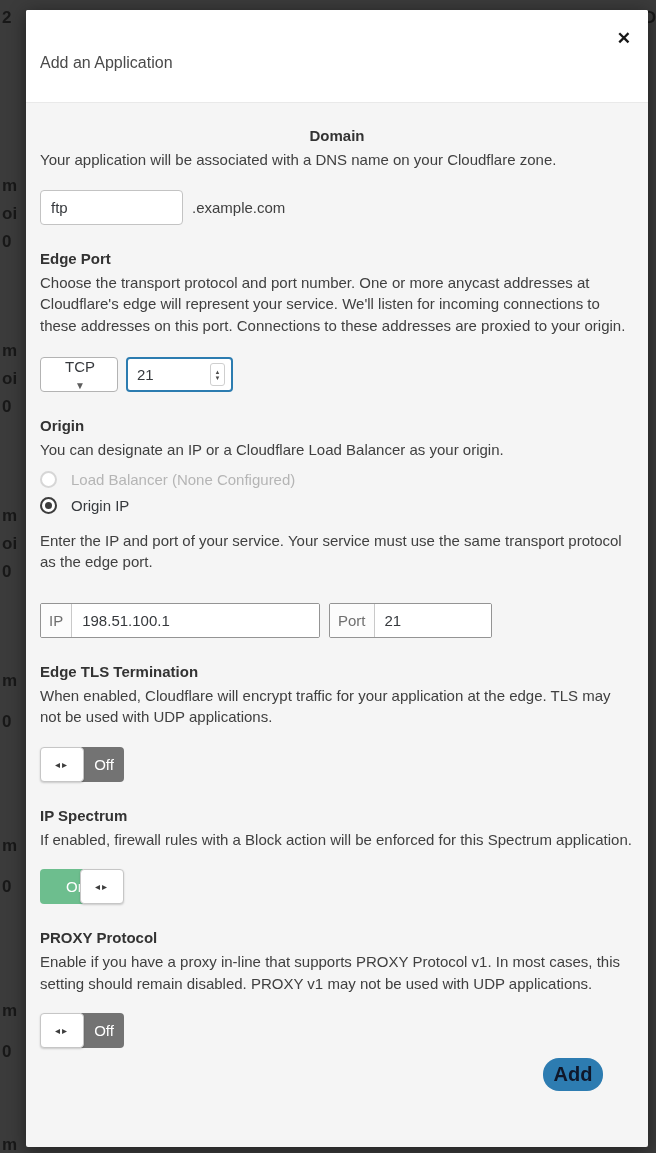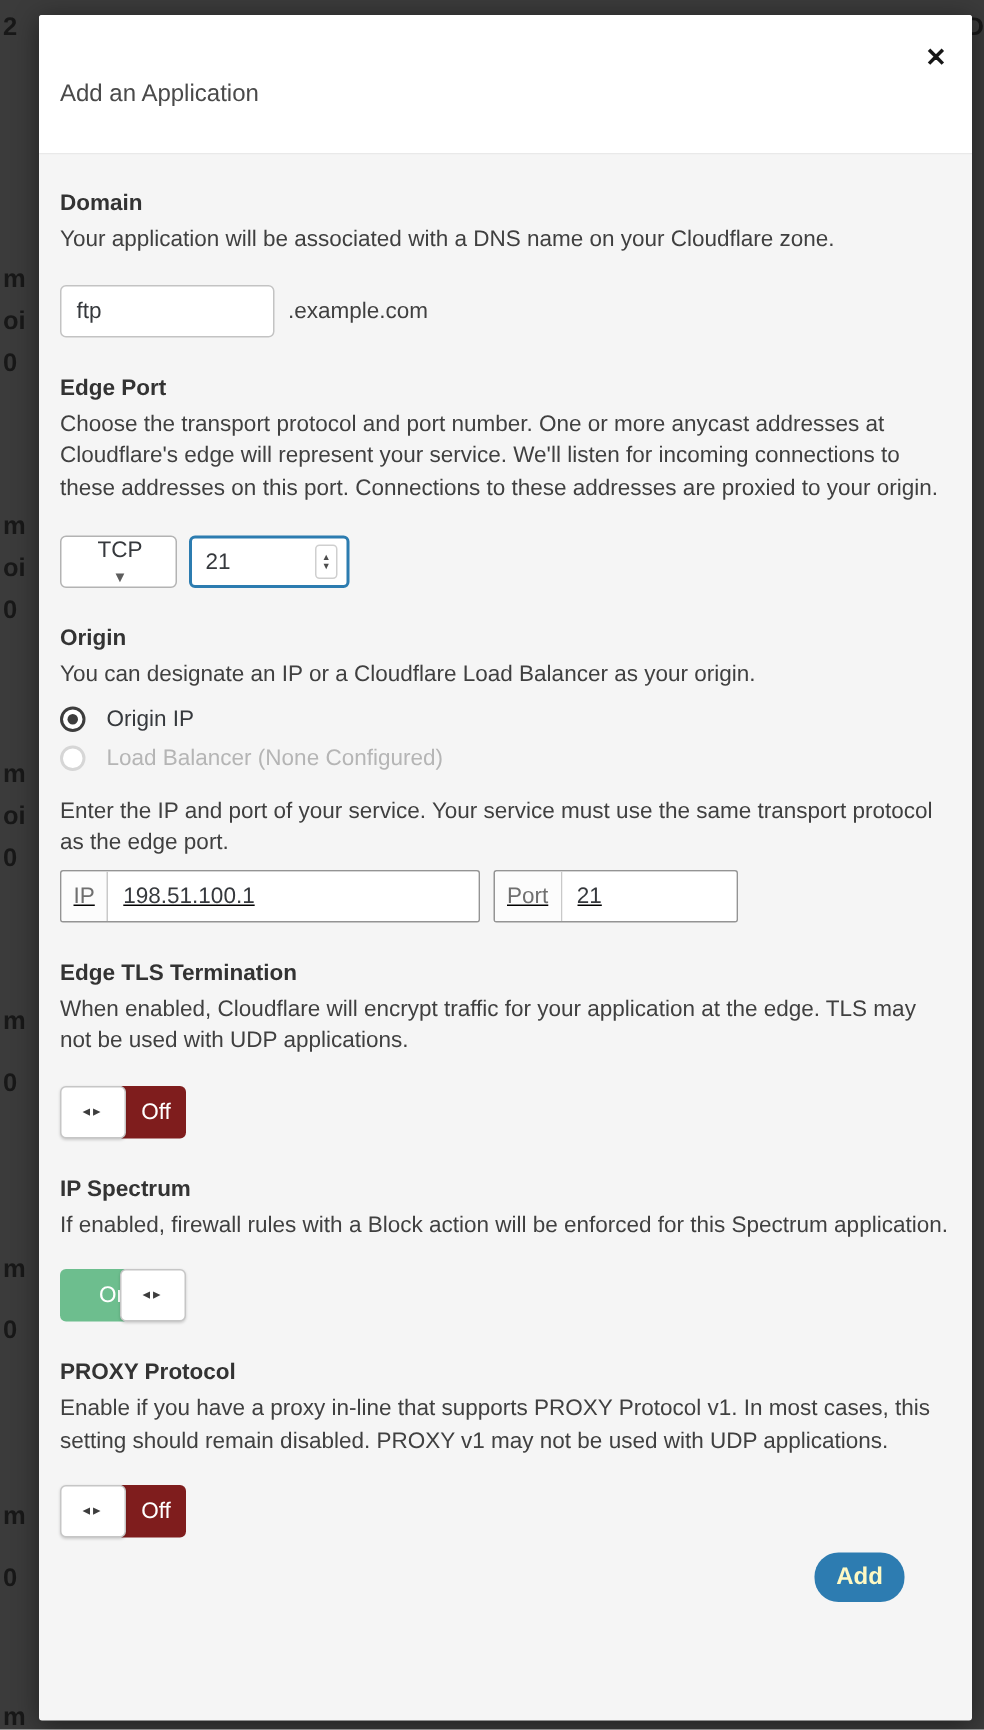--- a/index.html
+++ b/index.html
@@ -33,21 +33,21 @@
     position:absolute; left:14px; top:44px;
     font-size:16px; color:#4a4a4a; font-weight:normal;
   }
   .close-btn {
     position:absolute; top:20px; right:17px;
     font-size:17px; font-weight:bold; color:#161616;
     background:none; border:none; cursor:pointer; line-height:1;
   }
   .modal-body { padding:24px 14px 0 14px; }
   .section-heading { font-size:15px; font-weight:bold; color:#333; margin-top:25px; }
-  .section-heading.first { margin-top:0; }
+  .section-heading.first { margin-top:0;text-align:center; }
   .desc { font-size:15px; color:#404040; line-height:21.5px; margin-top:5px; }
 
   .text-input {
     height:35px; background:#fff; border:1px solid #c3c3c3; border-radius:4px;
     font-size:15px; color:#36393d; padding:0 10px; outline:none;
     font-family:"Liberation Sans","DejaVu Sans",sans-serif;
   }
   .domain-row { margin-top:19px; display:flex; align-items:center; }
   .domain-input { width:143px; }
   .zone-suffix { margin-left:9px; font-size:15px; color:#404040; }
@@ -76,21 +76,21 @@
   .radio-row { display:flex; align-items:center; margin-top:10px; font-size:15px; color:#36393d; }
   .radio-row + .radio-row { margin-top:9px; }
   .radio-outer {
     width:17px; height:17px; border-radius:50%; border:2px solid #3d3d3d; background:#fff;
     display:flex; align-items:center; justify-content:center; margin-right:14px; flex:0 0 17px;
   }
   .radio-dot { width:7px; height:7px; border-radius:50%; background:#3d3d3d; }
   .radio-row.disabled { color:#b5b5b5; }
   .radio-row.disabled .radio-outer { border-color:#d6d6d6; }
 
-  .ip-row { margin-top:7px; display:flex; gap:9px;text-decoration:underline; }
+  .ip-row { margin-top:30px; display:flex; gap:9px; }
   .input-group {
     display:flex; height:35px; border:1px solid #949494; border-radius:2px;
     background:#fff; overflow:hidden;
   }
   .ip-group { width:280px; }
   .port-group { width:163px; }
   .group-prefix {
     display:flex; align-items:center; padding:0 8px; color:#6f6f6f; font-size:15px;
     border-right:1px solid #c9c9c9; background:#fcfcfc;
   }
@@ -103,26 +103,26 @@
   .toggle-handle {
     width:44px; background:#fff; border:1px solid #c6c6c6; border-radius:4px;
     display:flex; align-items:center; justify-content:center;
     box-shadow:0 1px 2px rgba(0,0,0,.18); position:relative; z-index:1;
     color:#3d3d3d; font-size:10px; letter-spacing:2px;
   }
   .toggle-seg {
     width:43px; display:flex; align-items:center; justify-content:center;
     color:#fff; font-size:15px;padding-left:32px;
   }
-  .toggle.state-off .toggle-seg { background:#7f1d1d; border-radius:0 4px 4px 0; margin-left:-3px; padding-left:3px; }
+  .toggle.state-off .toggle-seg { background:#737373; border-radius:0 4px 4px 0; margin-left:-3px; padding-left:3px; }
   .toggle.state-on  .toggle-seg { background:#6dbe8e; border-radius:4px 0 0 4px; margin-right:-3px; padding-right:3px; }
 
   .modal-footer { display:flex; justify-content:flex-end; padding:10px 31px 0 0; }
   .add-btn {
-    background:#2d7cb1; color:#fef9c3; font-size:16px; font-weight:bold;
+    background:#2d7cb1; color:#0f172a; font-size:20px; font-weight:bold;
     border:none; border-radius:16px; width:60px; height:33px; cursor:pointer;
     font-family:"Liberation Sans","DejaVu Sans",sans-serif;
   }
 </style>
 </head>
 <body>
 
 <div id="bg-fragments">
     <span class="bg-frag" style="top: 8px; left: 2px;">2</span>
     <span class="bg-frag" style="top: 176px; left: 2px;">m</span>
@@ -173,30 +173,30 @@
         <span class="spinner">
             <span>▲</span>
             <span>▼</span>
           </span>
       </div>
     </div>
 
     
     <h3 class="section-heading">Origin</h3>
     <p class="desc">You can designate an IP or a Cloudflare Load Balancer as your origin.</p>
+    <div class="radio-row disabled">
+      <span class="radio-outer"></span>
+      <span>Load Balancer (None Configured)</span>
+    </div>
     <div class="radio-row">
       <span class="radio-outer">
           <span class="radio-dot"></span>
         </span>
       <span>Origin IP</span>
     </div>
-    <div class="radio-row disabled">
-      <span class="radio-outer"></span>
-      <span>Load Balancer (None Configured)</span>
-    </div>
     <p class="desc" style="margin-top:16px;">Enter the IP and port of your service. Your service must use the same transport protocol as the edge port.</p>
     <div class="ip-row">
       <div class="input-group ip-group">
         <span class="group-prefix">IP</span>
         <input class="group-input" type="text" value="198.51.100.1" style="">
       </div>
       <div class="input-group port-group">
         <span class="group-prefix">Port</span>
         <input class="group-input" type="text" value="21" style="">
       </div>

